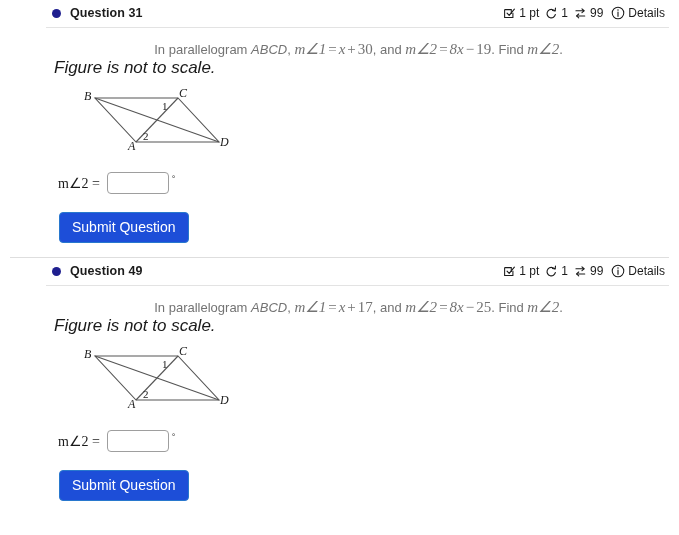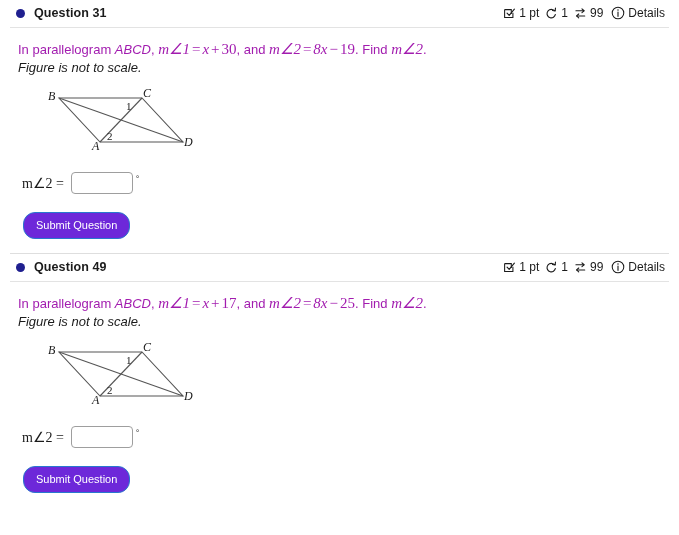--- a/index.html
+++ b/index.html
@@ -10,20 +10,21 @@
   body {
     width: 679px;
     height: 535px;
     font-family: "Liberation Sans", sans-serif;
     color: #1a1a1a;
     overflow: hidden;
     position: relative;
   }
   .question-block {
     position: relative;
+    margin-left: 36px;
   }
   .q-header {
     display: flex;
     align-items: center;
     justify-content: space-between;
     padding: 6px 14px 7px 16px;
     box-sizing: border-box;
   }
   .q-header-left {
     display: flex;
@@ -76,21 +77,22 @@
   }
   .divider.thick {
     background: #dedede;
   }
   .q-body {
     padding: 12px 16px 0 18px;
   }
   .q-text {
     font-size: 13px;
     line-height: 18px;
-    color: #a21caf;
+    color: #737373;
+    text-align: center;
   }
   .mathv {
     font-family: "Liberation Serif", serif;
     font-style: italic;
     font-size: 15px;
   }
   .mathn {
     font-family: "Liberation Serif", serif;
     font-style: normal;
     font-size: 15px;
@@ -100,21 +102,21 @@
     font-style: normal;
     font-size: 15px;
     padding: 0 2px;
   }
   .abcd {
     font-style: italic;
     font-size: 13px;
   }
   .not-to-scale {
     font-style: italic;
-    font-size: 13px;
+    font-size: 17px;
     line-height: 18px;
     color: #1a1a1a;
   }
   .figure-wrap {
     margin: 9px 0 0 8px;
   }
   .answer-row {
     display: flex;
     align-items: center;
     margin-top: 16px;
@@ -141,26 +143,26 @@
   .degree {
     font-size: 9px;
     margin-left: 3px;
     color: #333;
     align-self: flex-start;
     margin-top: 2px;
   }
   .submit-btn {
     margin-top: 18px;
     margin-left: 5px;
-    background: #6d28d9;
+    background: #1d4ed8;
     color: #ffffff;
     border: 1px solid #2878ce;
-    border-radius: 12px;
+    border-radius: 4px;
     font-family: "Liberation Sans", sans-serif;
-    font-size: 11px;
+    font-size: 14px;
     padding: 6px 12px 7px 12px;
     cursor: pointer;
     display: inline-block;
   }
   .spacer-bottom {
     height: 14px;
   }
 </style>
 </head>
 <body>

